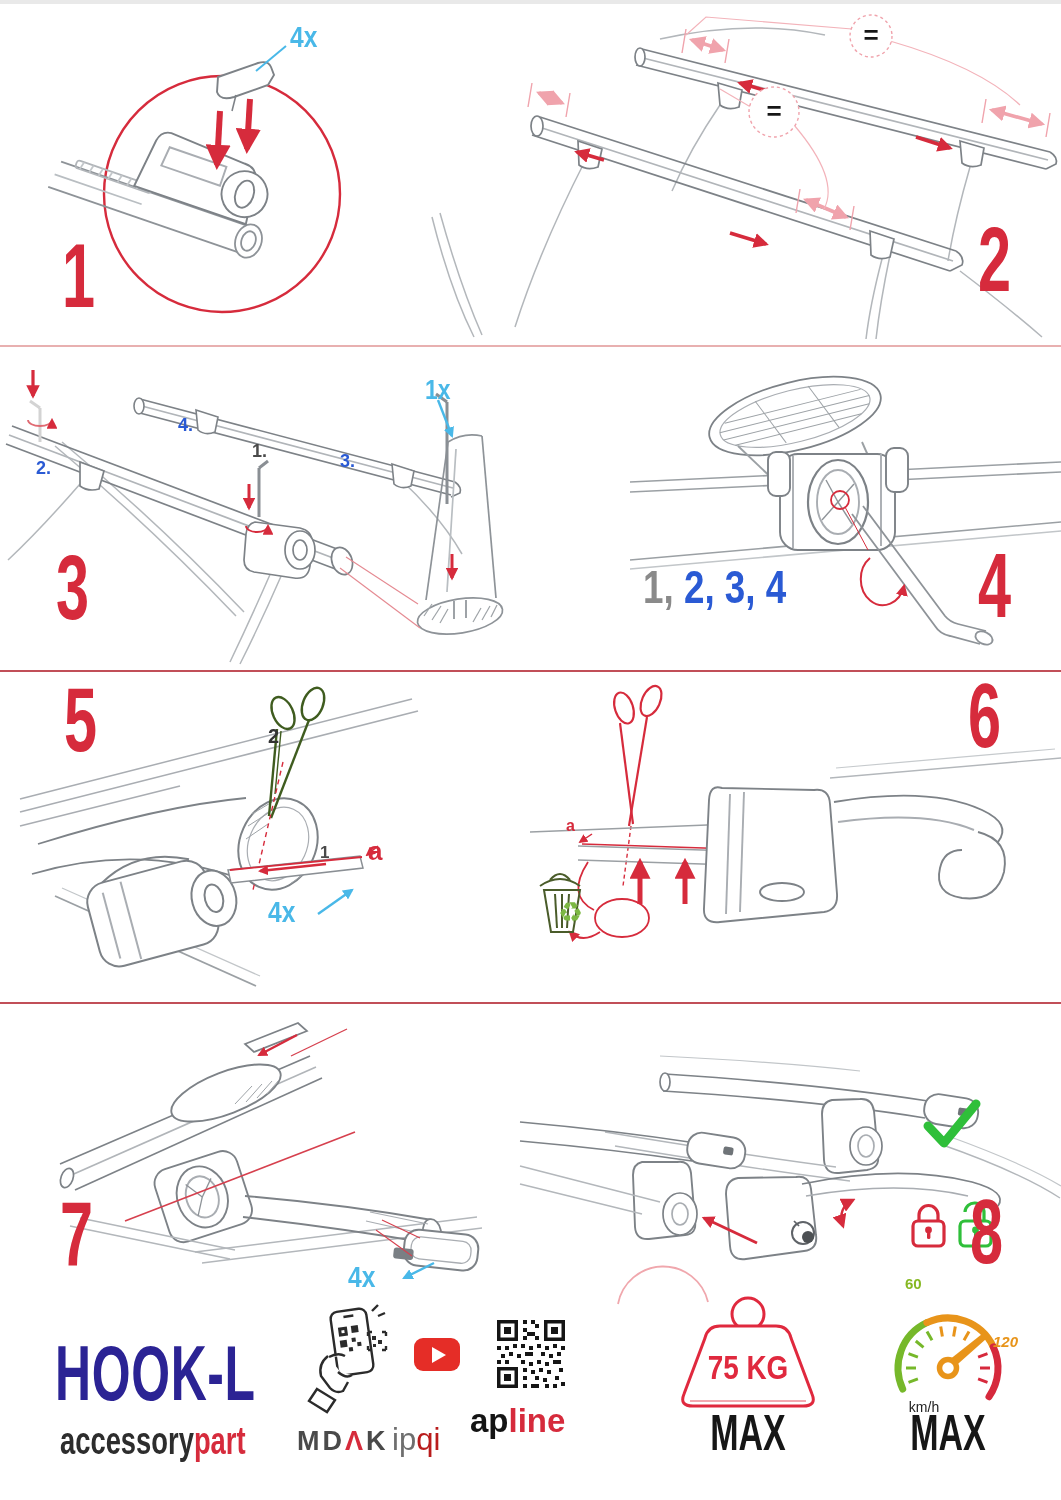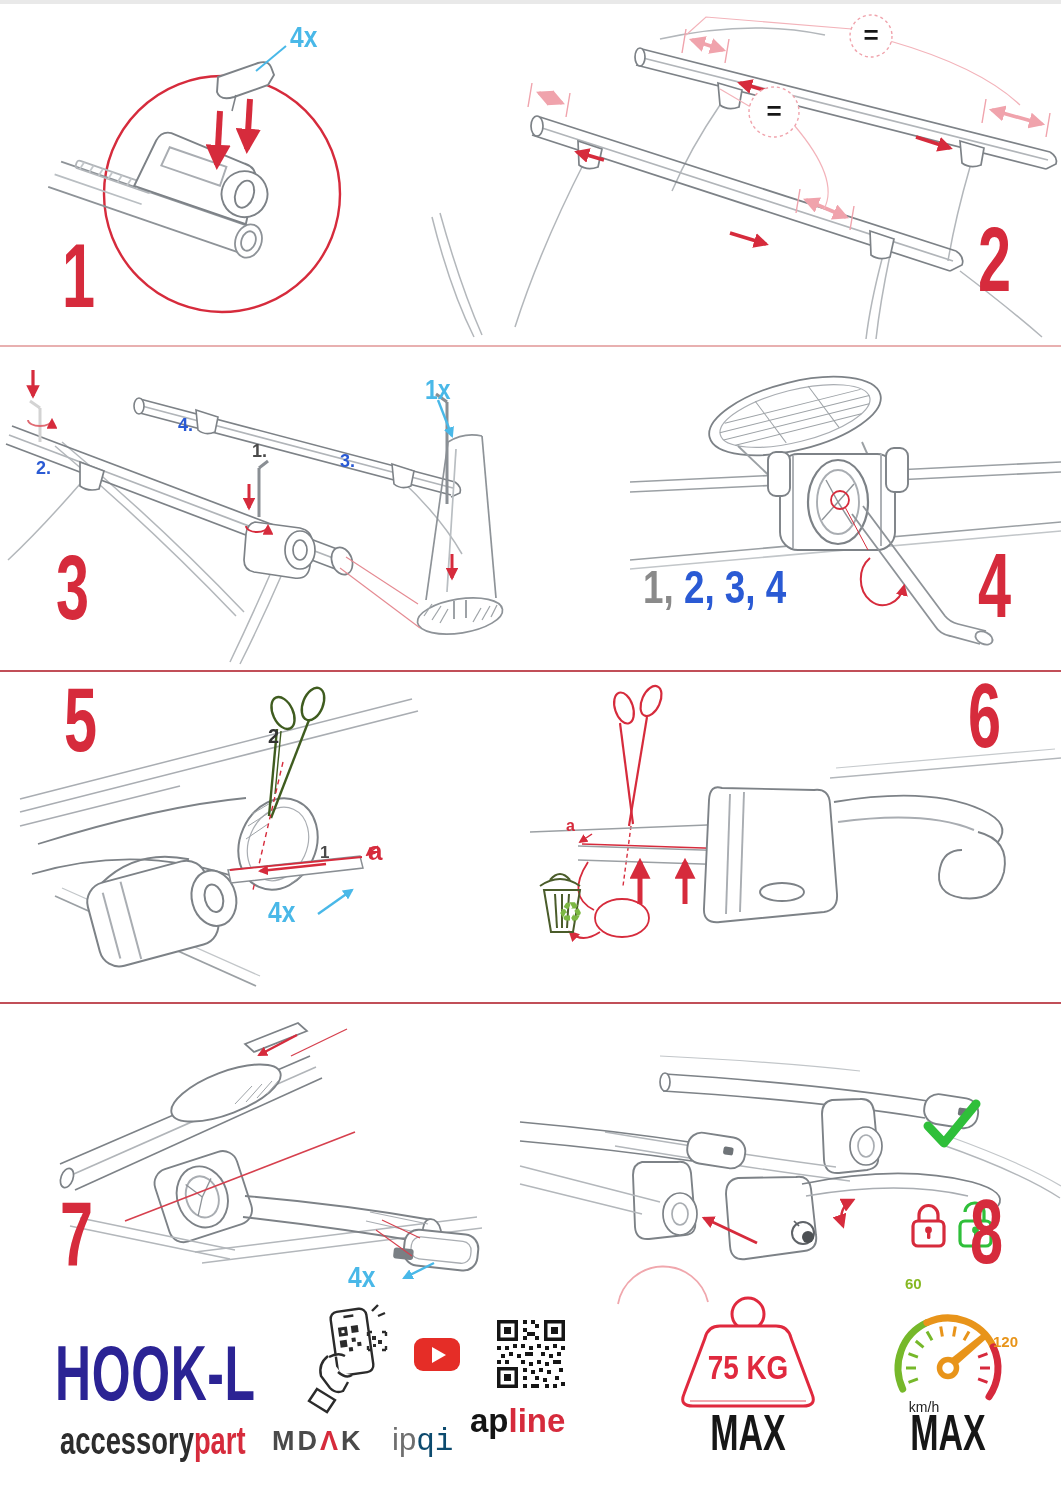--- a/index.html
+++ b/index.html
@@ -16,29 +16,29 @@
   .seq{position:absolute;font-size:46px;font-weight:700;line-height:1;transform:scaleX(.8);transform-origin:left top;}
   .seq .done{color:#8a8a8a;} .seq .todo{color:#2a5ad4;}
   .dim{position:absolute;color:#d62b3c;font-weight:700;font-size:26px;line-height:1;}
   .product{position:absolute;color:#2b2394;font-weight:700;font-size:78px;line-height:.82;
        transform:scaleX(.64);transform-origin:left top;letter-spacing:1px;}
   .brand{position:absolute;font-size:38px;font-weight:700;line-height:1;transform:scaleX(.72);transform-origin:left top;}
   .brand .b1{color:#2d2d2d;} .brand .b2{color:#d62b3c;}
   .mdak{position:absolute;font-size:27px;font-weight:700;letter-spacing:3px;line-height:1;color:#4a4a4a;}
   .mdak .caret{color:#d62b3c;}
   .ipqi{position:absolute;font-size:31px;font-weight:500;line-height:1;color:#6e6e6e;}
-  .ipqi .red{color:#0c4a6e;font-family:Liberation Mono, monospace;}
+  .ipqi .red{color:#b91c1c;}
   .apline{position:absolute;font-size:33px;font-weight:600;line-height:1;color:#141414;}
   .apline .red{color:#d62b3c;}
   .wval{position:absolute;color:#e0293e;font-weight:700;font-size:34px;line-height:1;width:120px;
         text-align:center;transform:scaleX(.82);transform-origin:center top;}
   .maxlbl{position:absolute;color:#161616;font-weight:700;font-size:50px;line-height:.85;width:112px;
         text-align:center;transform:scaleX(.68);transform-origin:center top;}
   .spd60{position:absolute;color:#86b822;font-weight:700;font-size:15px;line-height:1;}
-  .spd120{position:absolute;color:#e8941a;font-weight:700;font-size:15px;line-height:1;}
+  .spd120{position:absolute;color:#e8941a;font-weight:700;font-size:15px;line-height:1;font-style:italic;}
   .kmh{position:absolute;color:#222;font-weight:400;font-size:14px;line-height:1;width:56px;text-align:center;}
   .recycle{position:absolute;color:#7cb842;font-size:28px;line-height:1;}
   svg{position:absolute;overflow:visible;}
 </style>
 </head>
 <body>
 
 <div id="page">
 
   <svg width="0" height="0">
@@ -567,21 +567,21 @@
       <path d="M26,0h4v4h-4z M34,0h4v4h-4z M26,8h4v4h-4z M38,4h4v4h-4z M30,12h8v4h-8z M26,16h4v4h-4z M38,16h4v4h-4z
                M0,26h4v4H0z M8,26h4v4H8z M16,24h4v4h-4z M24,24h4v4h-4z M32,26h4v4h-4z M40,24h4v4h-4z M48,26h4v4h-4z M56,24h4v4h-4z M64,26h4v4h-4z
                M4,34h4v4H4z M12,32h4v4h-4z M20,34h4v4h-4z M28,32h8v4h-8z M44,32h4v4h-4z M52,34h4v4h-4z M60,32h4v4h-4z
                M0,40h4v4H0z M8,40h4v4H8z M24,40h4v4h-4z M32,42h4v4h-4z M40,40h4v4h-4z M48,42h4v4h-4z M56,40h8v4h-8z
                M26,48h4v4h-4z M34,50h4v4h-4z M42,48h4v4h-4z M50,50h4v4h-4z M62,48h4v4h-4z
                M26,56h4v4h-4z M38,56h4v4h-4z M46,58h4v4h-4z M58,56h4v4h-4z
                M26,64h4v4h-4z M34,64h8v4h-8z M48,64h4v4h-4z M56,64h4v4h-4z M64,62h4v4h-4z"></path>
     </g>
   </svg>
 
-  <span class="mdak" style="left:272px;top:1424px">
+  <span class="mdak" style="left:297px;top:1424px">
     <span>MD</span><span class="caret">Λ</span><span>K</span>
   </span>
   <span class="ipqi" style="left:392px;top:1420px">
     <span>ip</span><span class="red">qi</span>
   </span>
   <span class="apline" style="left:470px;top:1400px">
     <span>ap</span><span class="red">line</span>
   </span>
 
   <svg style="left:660px;top:1286px" width="176" height="122" viewBox="0 0 176 122">

